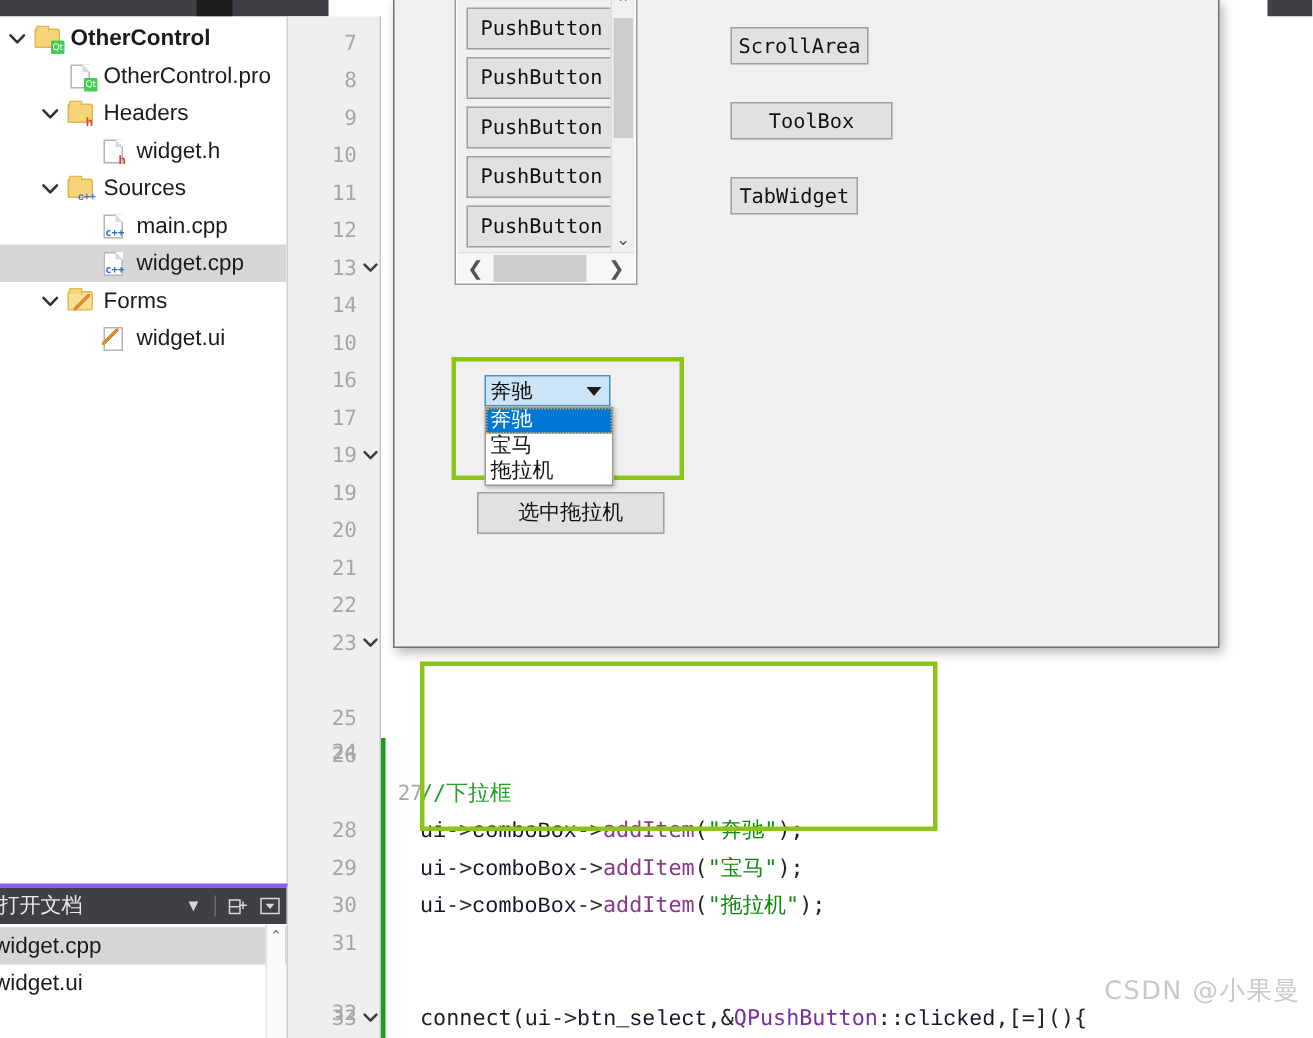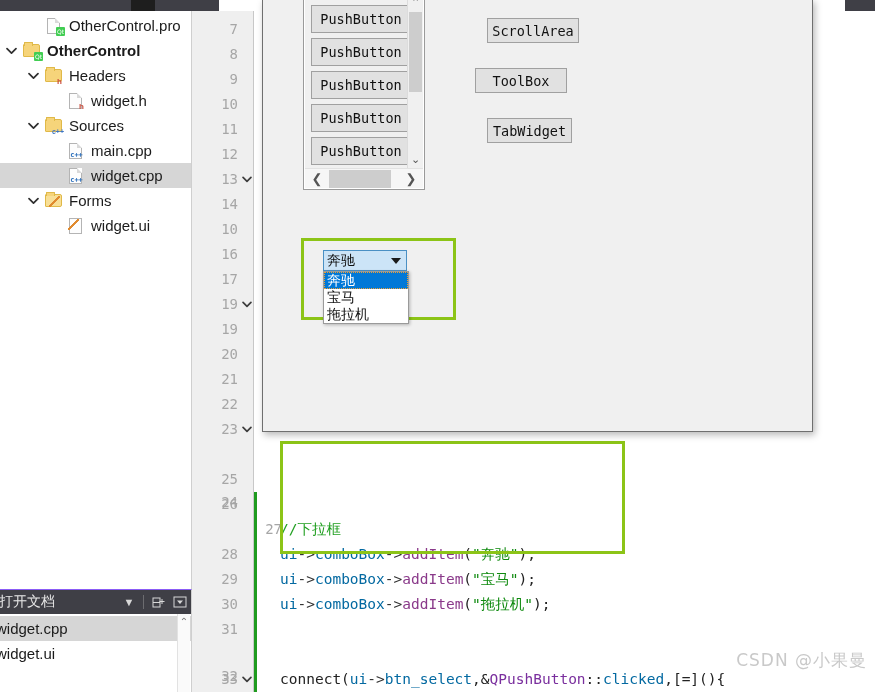--- a/index.html
+++ b/index.html
@@ -83,21 +83,21 @@
   .badge-h-folder { position:absolute; right:2px; bottom:-1px;
     color:#c94a3a; font-size:8px; font-weight:bold; line-height:9px;}
   .ico-pencil { position:absolute; left:3px; top:1px; width:13px; height:16px;
     background:#fdfdfd; border:1px solid #b4b4b4; }
   .pencil-mark { position:absolute; left:2px; top:2px; width:11px; height:11px;
     background:linear-gradient(135deg, transparent 42%, #e08a2e 42%, #e08a2e 58%, transparent 58%); }
 
   
   #open-docs {
     position:absolute; left:0; top:589px; width:192px; height:103px;
-    background:#ffffff; border-right:1px solid #cfcfcf; border-top:1px solid #8b5cf6;
+    background:#ffffff; border-right:1px solid #cfcfcf; border-top:3px solid #8b5cf6;
   }
   #open-docs-header {
     height:24px; display:flex; align-items:center;
     background:#3f3f46; color:#e8e8e8; font-size:14px;
     padding-left:2px;
   }
   #open-docs-title { flex:1; white-space:nowrap; margin-left:-3px;}
   .hdr-btn { width:22px; height:22px; display:flex; align-items:center;
     justify-content:center; color:#d8d8d8; font-size:11px; }
   .hdr-sep { width:1px; height:14px; background:#6c6c70; margin:0 3px;}
@@ -130,21 +130,21 @@
   #change-bar {
     position:absolute; left:62px; top:0; width:3px; background:#1f9b1f;
   }
   #code-area {
     position:absolute; left:66px; top:0; right:0; bottom:0;
     font-family:"DejaVu Sans Mono", monospace;
     font-size:14.5px;
   }
   .cl { position:absolute; left:0; height:25px; line-height:25px; white-space:pre; }
   .kw-comment { color:#22a022; }
-  .kw-var     { color:#0369a1; }
+  .kw-var     { color:#0f172a;font-family:Liberation Mono, monospace; }
   .kw-func    { color:#8a3a8a; }
   .kw-op      { color:#333333; }
   .kw-str     { color:#0f8a0f; }
   .kw-type    { color:#7a2f9e; }
   .kw-punc    { color:#222222; }
   .kw-plain   { color:#222222; }
 
   
   .hl-box {
     position:absolute; border:3px solid #8cc417; background:transparent;
@@ -237,39 +237,39 @@
 </style>
 </head>
 <body>
 
 <div class="topbar-dark"></div>
 <div class="topbar-dark3"></div>
 <div class="topbar-dark2"></div>
 
 <div id="project-tree">
     <div class="tree-row">
-      <span class="tree-spacer"></span>
-      <span class="tree-spacer"></span>
-      <span class="tree-icon">
-        <span class="ico-page"></span>
-        <span class="badge-qt">Qt</span>
-      </span>
-      <span class="tree-label">OtherControl.pro</span>
-    </div>
-    <div class="tree-row">
       <span class="tree-arrow">
         <svg width="11" height="8" viewBox="0 0 11 8">
           <path d="M1 1.6 L5.5 6.2 L10 1.6" fill="none" stroke="#303030" stroke-width="1.7" stroke-linecap="round" stroke-linejoin="round"></path>
         </svg>
       </span>
       <span class="tree-icon">
         <span class="ico-folder"></span>
         <span class="badge-qt">Qt</span>
       </span>
       <span class="tree-label bold">OtherControl</span>
+    </div>
+    <div class="tree-row">
+      <span class="tree-spacer"></span>
+      <span class="tree-spacer"></span>
+      <span class="tree-icon">
+        <span class="ico-page"></span>
+        <span class="badge-qt">Qt</span>
+      </span>
+      <span class="tree-label">OtherControl.pro</span>
     </div>
     <div class="tree-row">
       <span class="tree-spacer"></span>
       <span class="tree-arrow">
         <svg width="11" height="8" viewBox="0 0 11 8">
           <path d="M1 1.6 L5.5 6.2 L10 1.6" fill="none" stroke="#303030" stroke-width="1.7" stroke-linecap="round" stroke-linejoin="round"></path>
         </svg>
       </span>
       <span class="tree-icon">
         <span class="ico-folder"></span>
@@ -449,30 +449,31 @@
     </div>
     <div id="qt-hscroll">
       <div class="arrow">❮</div>
       <div class="thumb"></div>
       <div class="track"></div>
       <div class="arrow">❯</div>
     </div>
   </div>
 
   <div class="qt-btn" style="left:224px; top:18px; width:92px; height:25px;">ScrollArea</div>
-  <div class="qt-btn" style="left:212px; top:68px; width:92px; height:25px;text-align:right;">ToolBox</div>
+  <div class="qt-btn" style="left:224px; top:68px; width:108px; height:25px;text-align:right;">ToolBox</div>
   <div class="qt-btn" style="left:224px; top:118px; width:85px; height:25px;">TabWidget</div>
 
   <div id="combo-group">
     <div id="combobox">
       <span id="combobox-text">奔驰</span>
       <span id="combobox-arrow"></span>
     </div>
     <div id="combo-popup">
         <div class="combo-item sel">奔驰</div>
         <div class="combo-item">宝马</div>
         <div class="combo-item">拖拉机</div>
       </div>
   </div>
 
+  <div class="qt-btn cn" style="left:55px; top:328px; width:125px; height:28px;">选中拖拉机</div>
 </div>
 
 <div id="watermark">CSDN @小果曼</div>
 
 </body></html>

